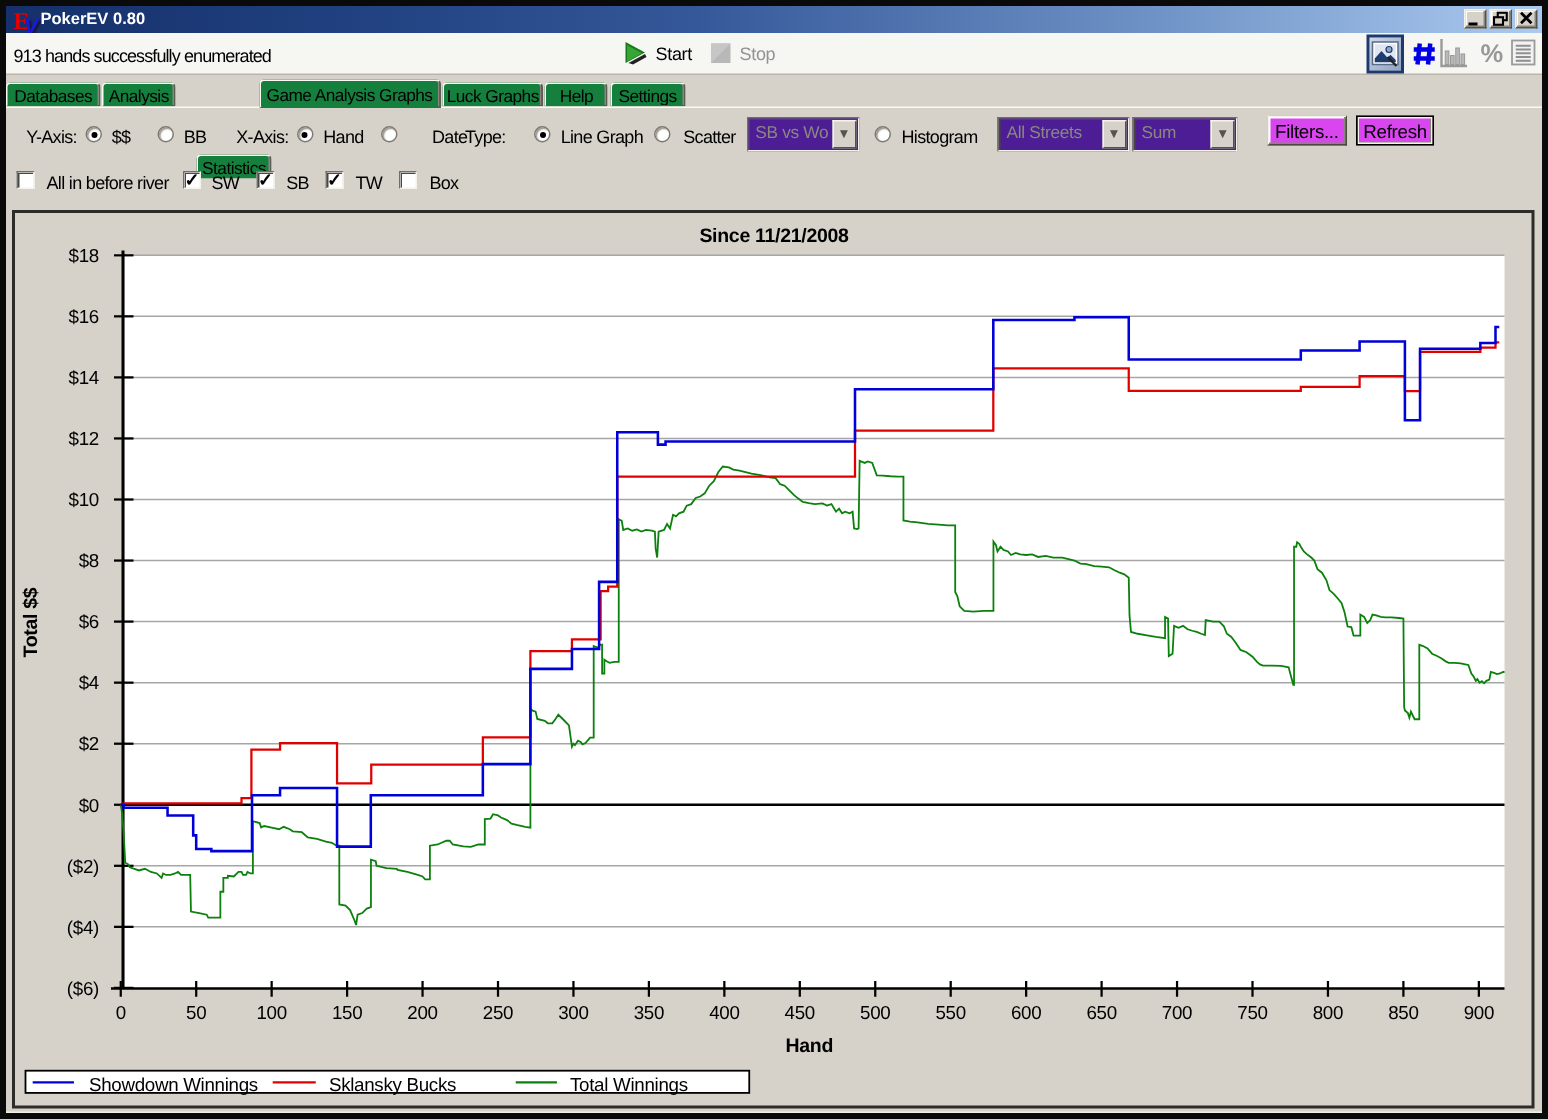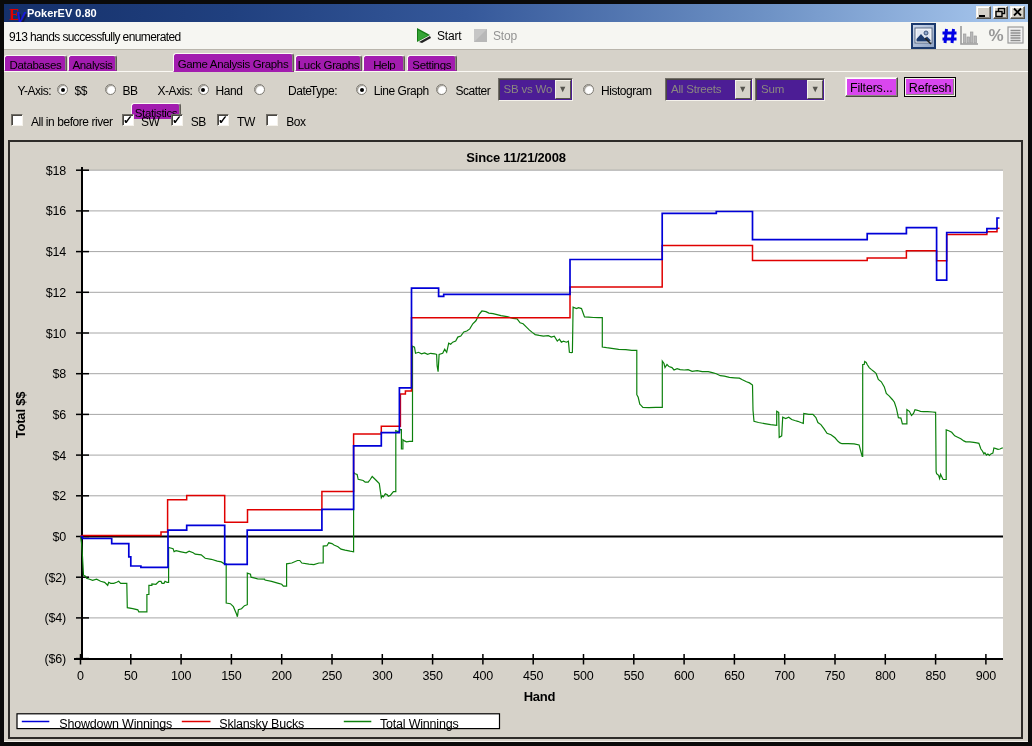--- a/index.html
+++ b/index.html
@@ -8,28 +8,28 @@
 #win { position:absolute; left:4px; top:4px; width:1024px; height:738px; background:#d6d2c9; }
 
 #titlebar { position:absolute; left:0; top:0; width:1024px; height:18px;
   background:linear-gradient(90deg,#15306a 0%,#20407f 22%,#35589a 45%,#6f93c6 75%,#abcaf0 100%); }
 #ticon { position:absolute; left:5px; top:2.5px; width:16px; height:15px; font-weight:bold; }
 #ticon .e { position:absolute; left:0; top:-1px; color:#e00000; font-size:16px; font-family:"Liberation Serif",serif; font-weight:bold; }
 #ticon .v { position:absolute; left:7px; top:2px; color:#1818e0; font-size:14px; font-style:italic; font-weight:bold; text-shadow:1.5px 1.5px 1px #16163a; }
 #ttext { position:absolute; left:23px; top:2.5px; color:#fff; font-weight:bold; font-size:11px; letter-spacing:0; }
 .wbtn { position:absolute; top:2.3px; width:15px; height:13px; background:#d6d2c9; border:1px solid; border-color:#f4f1ea #55524b #55524b #f4f1ea; box-shadow:inset -1px -1px 0 #8a867e, inset 1px 1px 0 #fff; font-size:9px; text-align:center; line-height:11px; font-weight:bold; color:#000; }
 
-#statusbar { position:absolute; left:0; top:18px; width:1024px; height:28px; background:#f6f6f2; border-bottom:1px solid #b9b5ac;text-align:center; }
+#statusbar { position:absolute; left:0; top:18px; width:1024px; height:28px; background:#f6f6f2; border-bottom:1px solid #b9b5ac; }
 #stext { position:absolute; left:5px; top:8px; font-size:12px; letter-spacing:-0.6px; }
 #startwrap { position:absolute; left:410px; top:4px; }
 
 #picbox { position:absolute; left:907px; top:1px; width:25px; height:26px; border:2px solid #1c3a6e; background:linear-gradient(135deg,#cdd8ea,#8fa3c4); }
 
 #tabrow { position:absolute; left:0; top:49px; width:1024px; height:23px; }
-.tab { position:absolute; top:1.5px; height:16px; background:#a21caf; border:1px solid; border-color:#fbf9f4 #5f5c55 transparent #fbf9f4; border-radius:3px 3px 0 0; text-align:center; font-size:11.5px; letter-spacing:-0.35px; white-space:nowrap; overflow:hidden; padding-top:3px; box-shadow:inset -1px 0 0 #8a867e; }
+.tab { position:absolute; top:1.5px; height:16px; background:#15803d; border:1px solid; border-color:#fbf9f4 #5f5c55 transparent #fbf9f4; border-radius:3px 3px 0 0; text-align:center; font-size:11.5px; letter-spacing:-0.35px; white-space:nowrap; overflow:hidden; padding-top:3px; box-shadow:inset -1px 0 0 #8a867e; }
 .tab.sel { top:-0.5px; height:19.5px; z-index:3; padding-top:4.5px; }
 #tabline { position:absolute; left:0; top:67px; width:1024px; height:1px; background:#fbf9f4; z-index:2; }
 
 .lbl { position:absolute; font-size:12px; letter-spacing:-0.45px; top:6px; white-space:nowrap; }
 .radio { position:absolute; width:11px; height:11px; border-radius:50%; background:#fff; border:1px solid #7d7a73; box-shadow:inset 1px 1px 1px #9c988f; }
 .radio.on::after { content:""; position:absolute; left:2.5px; top:2.5px; width:4px; height:4px; border-radius:50%; background:#000; }
 .cbox { position:absolute; width:12px; height:12px; background:#fff; border:1px solid; border-color:#716e67 #f5f2eb #f5f2eb #716e67; box-shadow:inset 1px 1px 0 #494742; font-size:12px; line-height:11px; font-weight:900; color:#000; text-align:center; }
 .drop { position:absolute; height:23px; border:1px solid; border-color:#716e67 #f5f2eb #f5f2eb #716e67; box-shadow:inset 1px 1px 0 #494742; background:#4c1d95; color:#8b8880; font-size:11.5px; letter-spacing:-0.2px; }
 .droparrow { position:absolute; right:1px; top:1px; bottom:1px; width:16px; background:#d6d2c9; border:1px solid; border-color:#f5f2eb #55524b #55524b #f5f2eb; text-align:center; color:#55534e; font-size:9px; line-height:17px; }
 .btn { position:absolute; height:20px; background:#d946ef; border:1px solid; border-color:#f5f2eb #4a4841 #4a4841 #f5f2eb; box-shadow:inset -1px -1px 0 #8a867e, inset 1px 1px 0 #fff; font-size:12.5px; text-align:center; padding-top:3px; }

